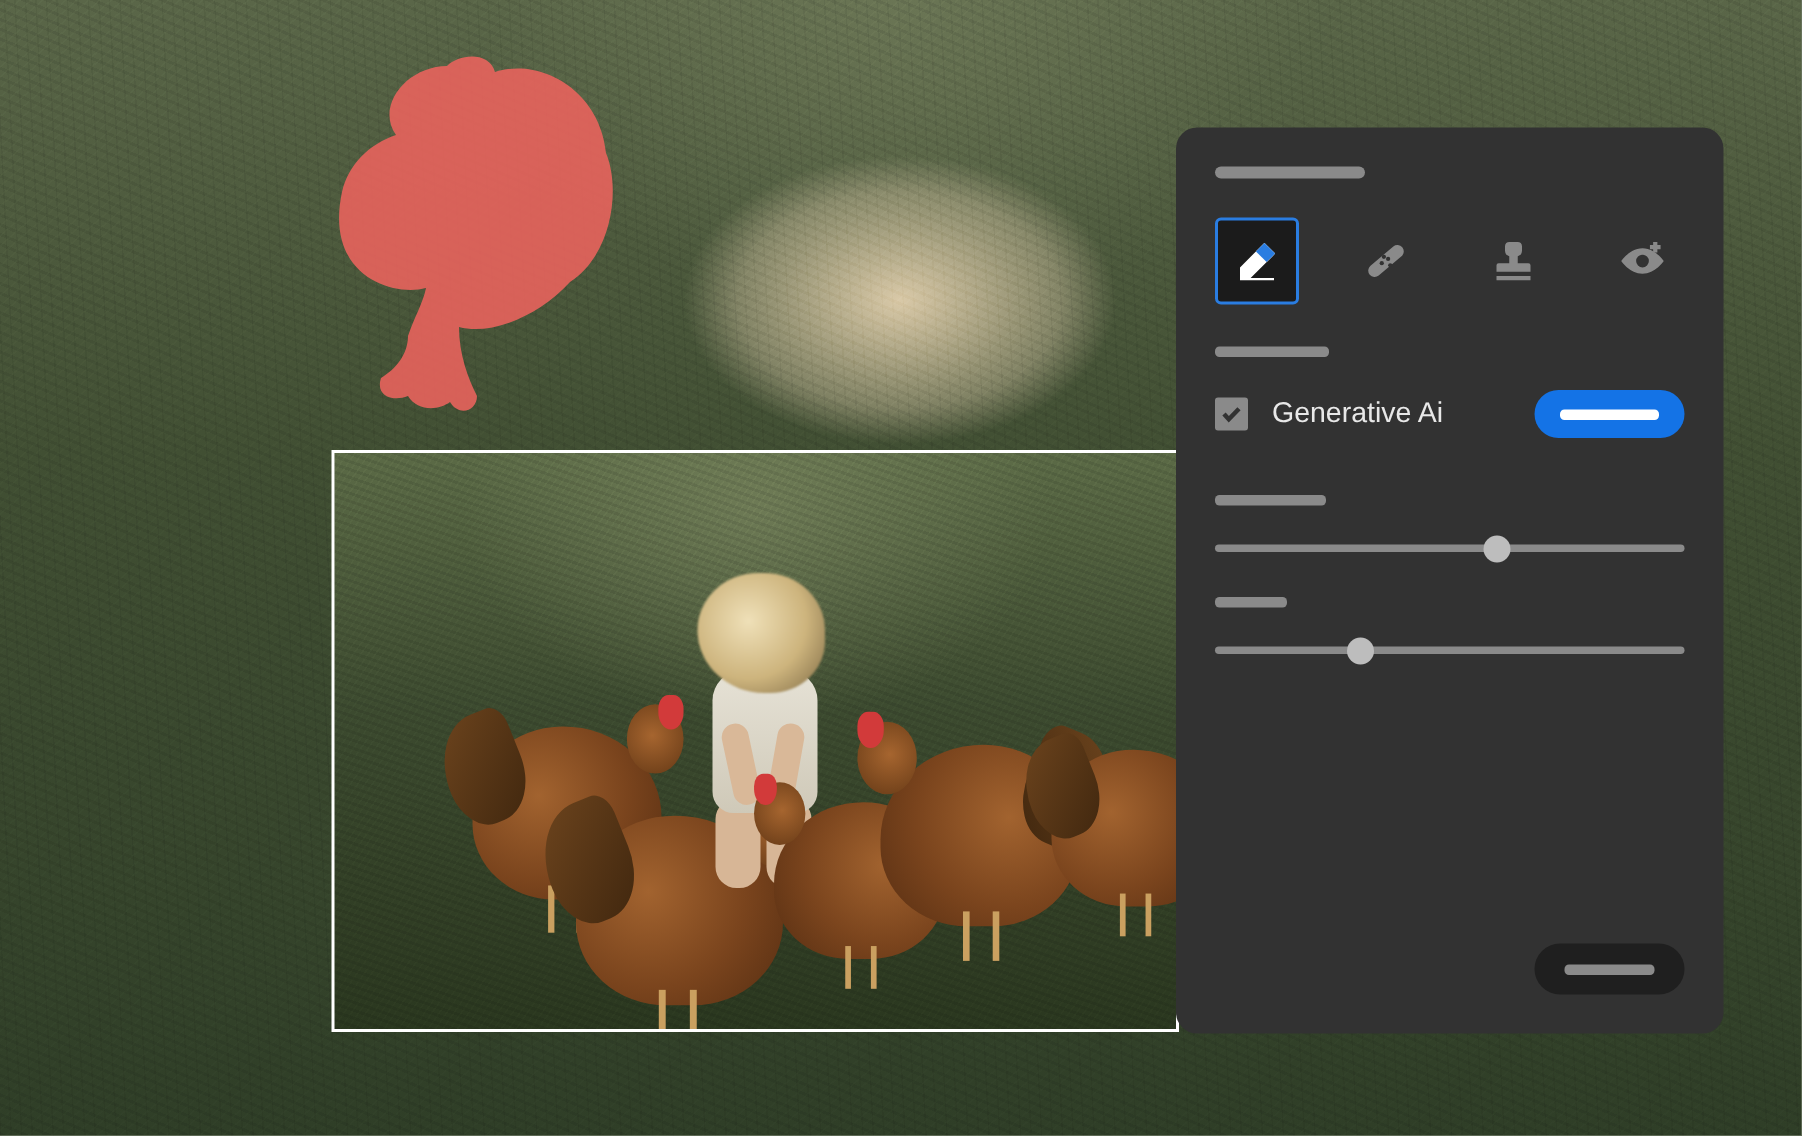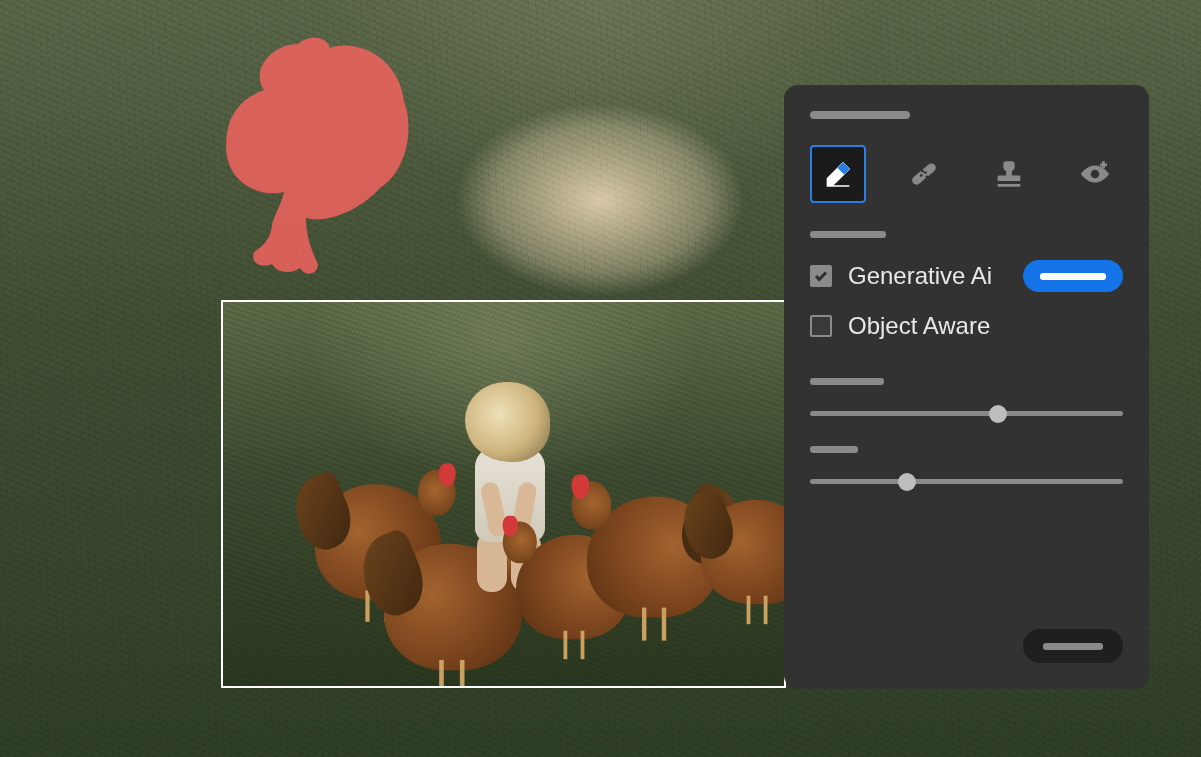--- a/index.html
+++ b/index.html
@@ -240,21 +240,21 @@
       border-color: #8a8a8a;
     }
     .checkbox.checked svg {
       width: 16px;
       height: 16px;
       stroke: #323232;
       stroke-width: 3;
       fill: none;
     }
     .check-label {
-      font-size: 24px;
+      font-size: 19px;
       color: #e8e8e8;
     }
     .chip-blue {
       margin-left: auto;
       width: 100px;
       height: 32px;
       background: #1473e6;
       border-radius: 16px;
       display: flex;
       align-items: center;
@@ -418,24 +418,20 @@
     <div class="check-row">
       <div class="checkbox checked">
         <svg viewBox="0 0 16 16">
             <path d="M3 8l3.2 3.5L13 4.5"></path>
           </svg>
       </div>
       <span class="check-label">Generative Ai</span>
       <div class="chip-blue"></div>
     </div>
 
-    <div class="check-row">
-      <div class="checkbox"></div>
-      <span class="check-label">Object Aware</span>
-    </div>
 
     <div class="sliders">
       <div class="slider-group">
         <div class="slider-label-skel"></div>
         <div class="slider-track">
           <div class="slider-thumb" style="left:60%"></div>
         </div>
       </div>
       <div class="slider-group">
         <div class="slider-label-skel short"></div>

